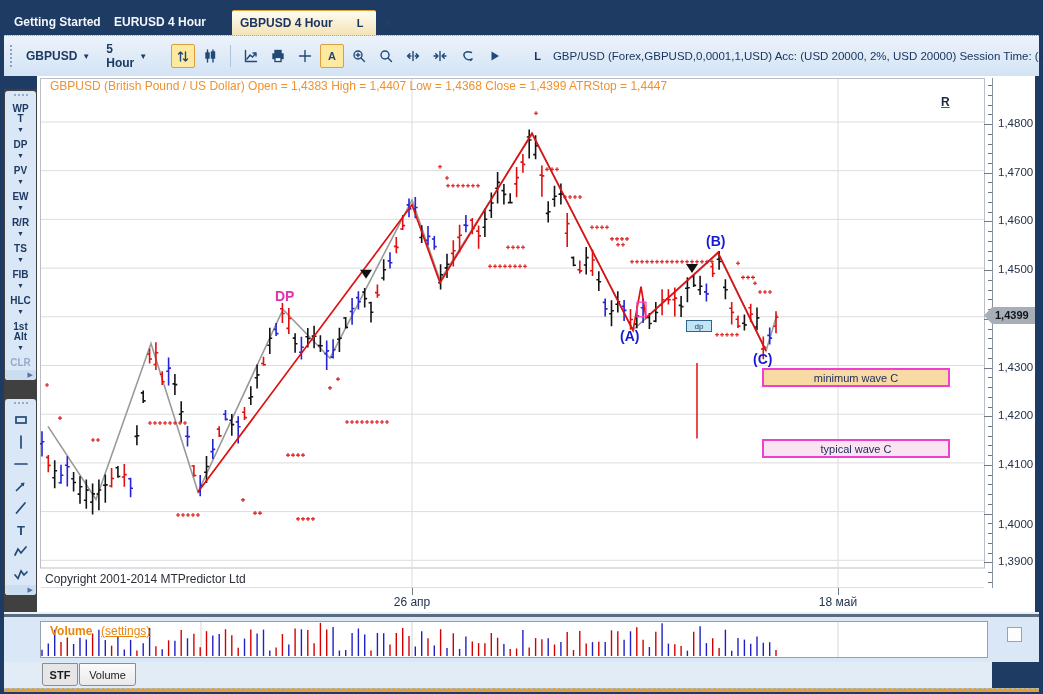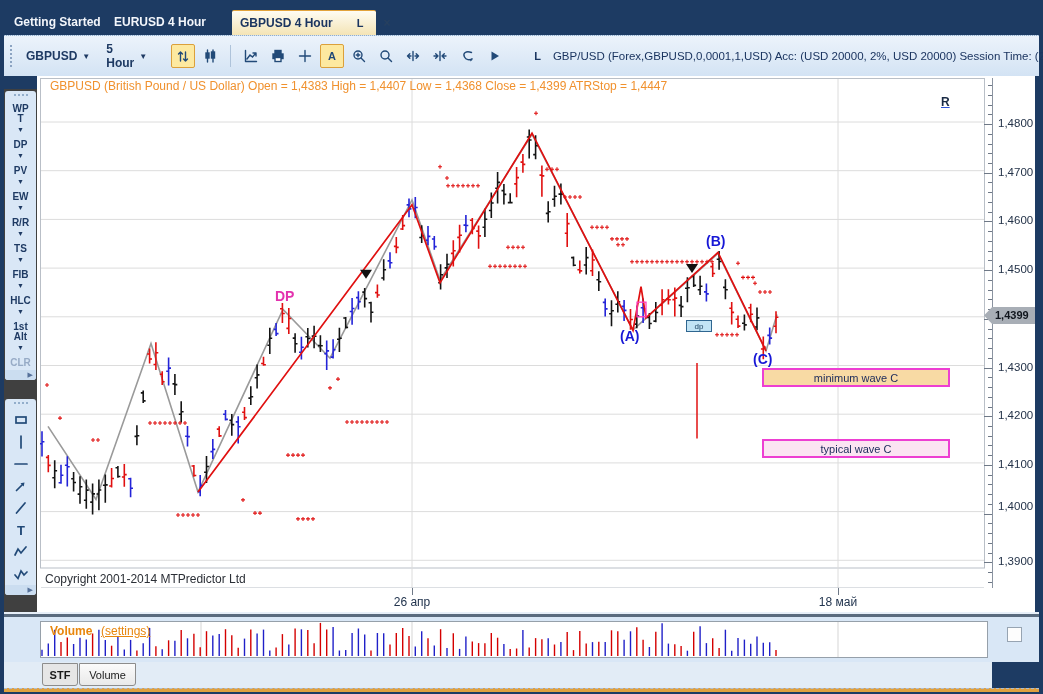--- a/index.html
+++ b/index.html
@@ -474,21 +474,21 @@
       <div class="ylab" style="top:187.1px">1,4500</div>
       <div class="ytick" style="left:947px;top:242.8px;width:8px"></div>
       <div class="ylab" style="top:235.8px">1,4400</div>
       <div class="ytick" style="left:947px;top:291.5px;width:8px"></div>
       <div class="ylab" style="top:284.5px">1,4300</div>
       <div class="ytick" style="left:947px;top:340.2px;width:8px"></div>
       <div class="ylab" style="top:333.2px">1,4200</div>
       <div class="ytick" style="left:947px;top:388.9px;width:8px"></div>
       <div class="ylab" style="top:381.9px">1,4100</div>
       <div class="ytick" style="left:947px;top:437.6px;width:8px"></div>
-      <div class="ylab" style="top:424px">1,4000</div>
+      <div class="ylab" style="top:442px">1,4000</div>
       <div class="ytick" style="left:947px;top:486.3px;width:8px"></div>
       <div class="ylab" style="top:479.3px">1,3900</div>
     </div>
   <div id="pricetag" class="abs">1,4399</div>
 
   <div class="xtick" style="left:375px"></div>
   <div class="xtick" style="left:801px"></div>
   <div class="xlab" style="left:345px">26 апр</div>
   <div class="xlab" style="left:771px">18 май</div>
 </div>

